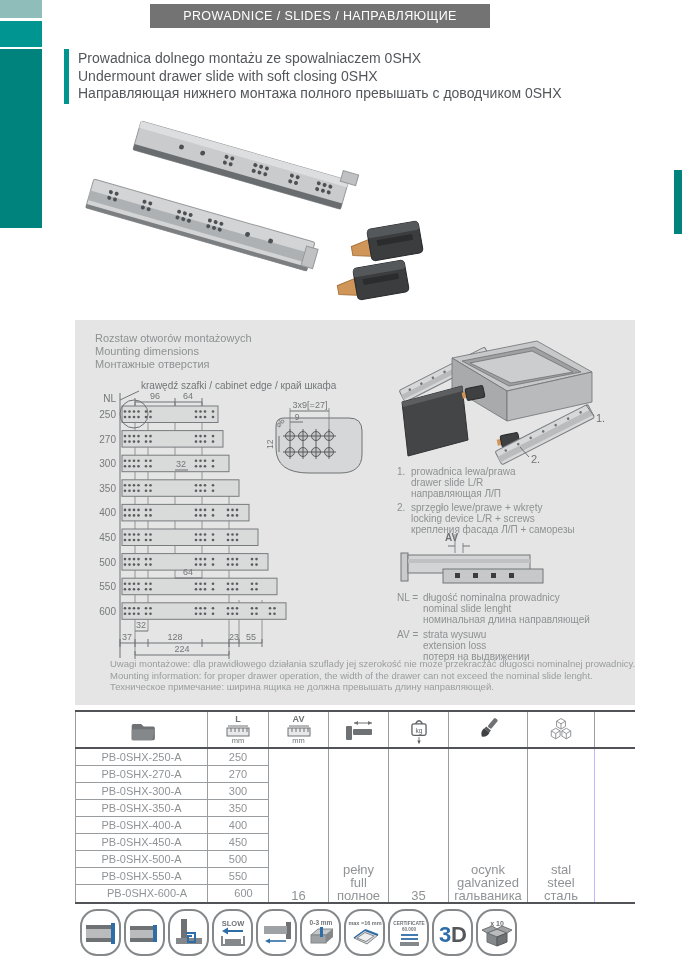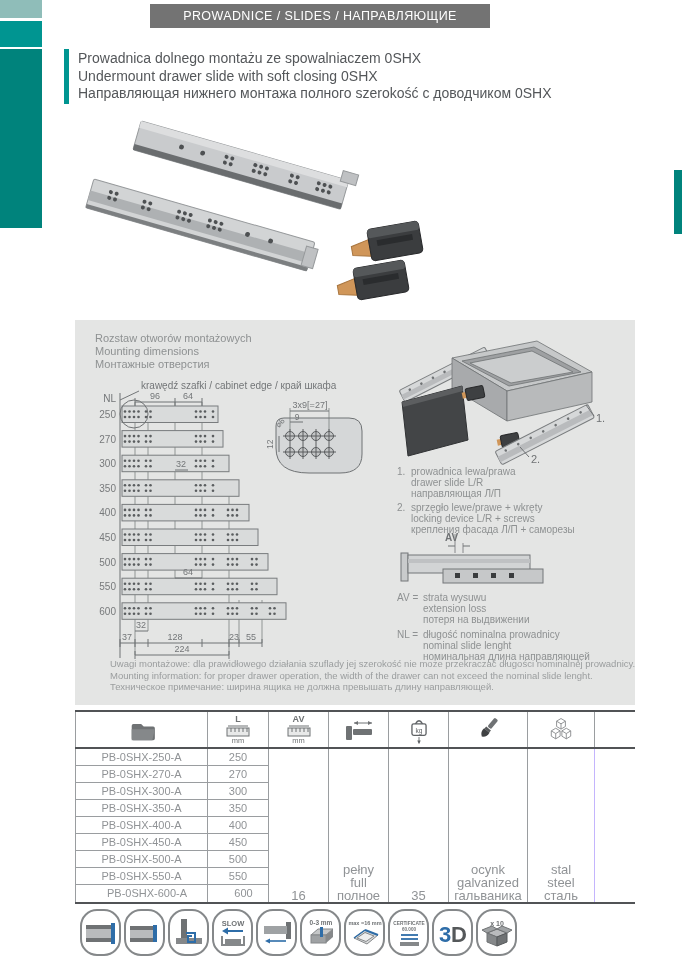--- a/index.html
+++ b/index.html
@@ -57,21 +57,21 @@
 <div id="sb3" class="sb"></div>
 <div id="righttab"></div>
 
 <div class="header-bar">
   <span>PROWADNICE / SLIDES / НАПРАВЛЯЮЩИЕ</span>
 </div>
 
 <div class="title-block">
   <div>Prowadnica dolnego montażu ze spowalniaczem 0SHX</div>
   <div>Undermount drawer slide with soft closing 0SHX</div>
-  <div>Направляющая нижнего монтажа полного szerokość с доводчиком 0SHX</div>
+  <div>Направляющая нижнего монтажа полного превышать с доводчиком 0SHX</div>
 </div>
 
 <svg class="abs" style="left:65px;top:116px;" width="395" height="198" viewBox="0 0 395 198">
 
   <g transform="translate(175,52) rotate(16)">
     <rect x="-108" y="-18" width="216" height="30" rx="2" fill="#C9CBCD" stroke="#96999B"></rect>
     <rect x="-108" y="-18" width="216" height="7" fill="#DDDEDF"></rect>
     <rect x="-108" y="6" width="216" height="6" fill="#6A6D6F"></rect>
     <g fill="#4E5153">
       <circle cx="-16" cy="-7" r="2"></circle>
@@ -437,33 +437,33 @@
     <g fill="#3A3C3E">
       <rect x="62" y="48" width="5" height="5"></rect>
         <rect x="80" y="48" width="5" height="5"></rect>
       <rect x="98" y="48" width="5" height="5"></rect>
         <rect x="116" y="48" width="5" height="5"></rect>
     </g>
   </svg>
 
   <div class="legend">
     <div class="legend-row">
+      <div class="legend-key">NL =</div>
+      <div>
+        <div>długość nominalna prowadnicy</div>
+        <div>nominal slide lenght</div>
+        <div>номинальная длина направляющей</div>
+      </div>
+    </div>
+    <div class="legend-row">
       <div class="legend-key">AV =</div>
       <div>
         <div>strata wysuwu</div>
         <div>extension loss</div>
         <div>потеря на выдвижении</div>
-      </div>
-    </div>
-    <div class="legend-row">
-      <div class="legend-key">NL =</div>
-      <div>
-        <div>długość nominalna prowadnicy</div>
-        <div>nominal slide lenght</div>
-        <div>номинальная длина направляющей</div>
       </div>
     </div>
   </div>
 
   <div class="mount-note">
     <div>Uwagi montażowe: dla prawidłowego działania szuflady jej szerokość nie może przekraczać długości nominalnej prowadnicy.</div>
     <div>Mounting information: for proper drawer operation, the width of the drawer can not exceed the nominal slide lenght.</div>
     <div>Техническое примечание: ширина ящика не должна превышать длину направляющей.</div>
   </div>
 </div>

